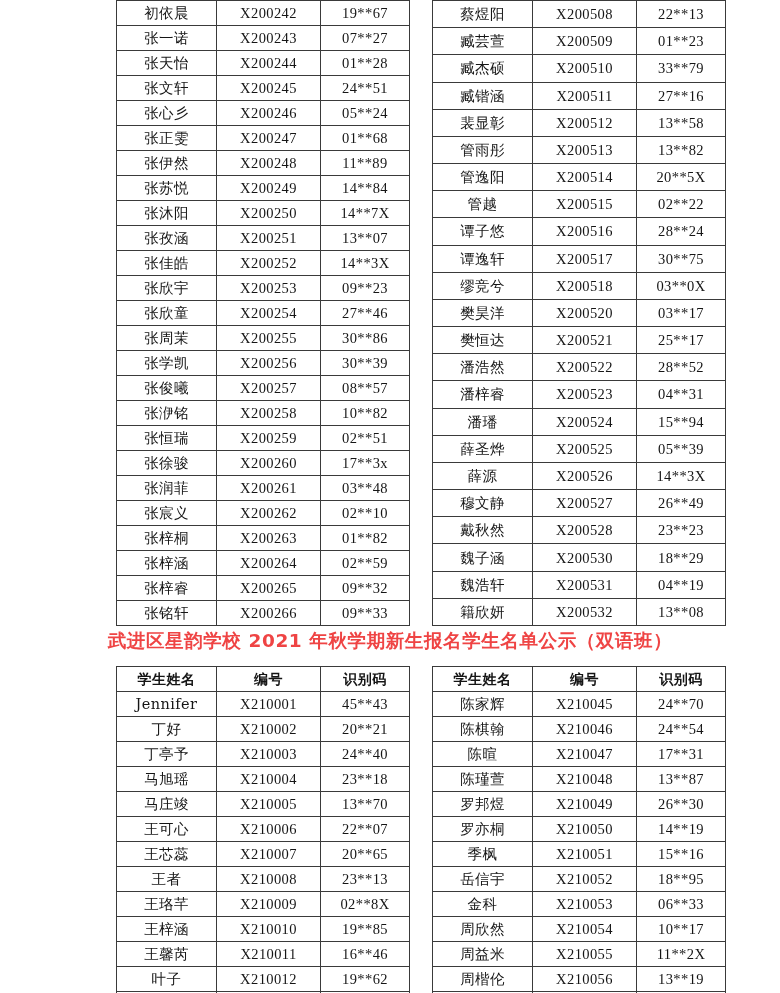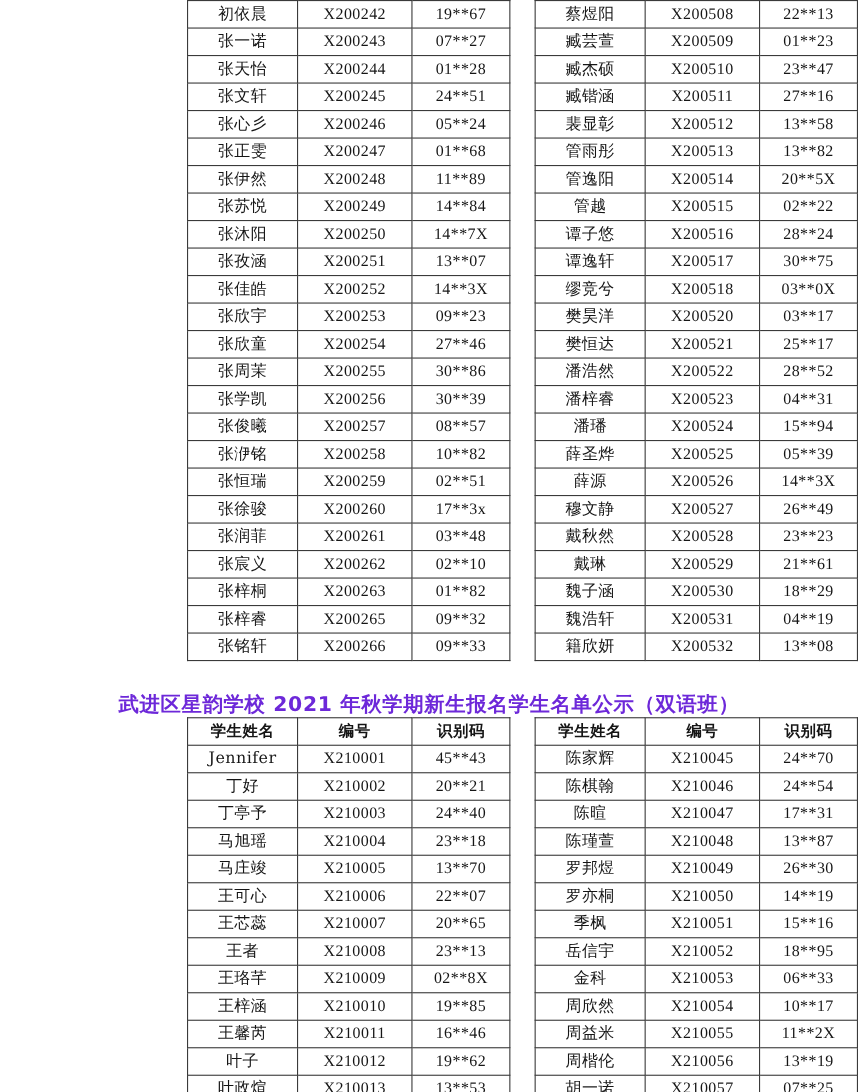--- a/index.html
+++ b/index.html
@@ -26,21 +26,21 @@
   .section {
     position: absolute;
     left: 0;
     width: 780px;
   }
   #section-top { top: 0px; }
   #section-bottom { top: 630px; }
 
   .pair {
     display: flex;
-    justify-content: flex-end;
+    justify-content: flex-start;
     padding-left: 116px;
     gap: 22px;
   }
 
   table.roster {
     border-collapse: collapse;
     table-layout: fixed;
     width: 293px;
     background: #fff;
   }
@@ -77,22 +77,22 @@
     letter-spacing: 0.8px;
   }
 
   
   .doc-title {
     text-align: center;
     font-family: "DejaVu Sans", "Liberation Sans", sans-serif;
     font-weight: bold;
     font-size: 18.5px;
     letter-spacing: 0.6px;
-    color: #6d28d9;
-    margin: 0 0 0 0;
+    color: #ef4444;
+    margin: 0 0 14px 0;
     padding: 0 30px;
     line-height: 1.2;
   }
 </style>
 </head>
 <body>
 
 <div class="page">
 
   <div class="section" id="section-top">
@@ -209,20 +209,25 @@
               <td class="name-cell">张宸义</td>
               <td class="id-cell">X200262</td>
               <td class="code-cell">02**10</td>
             </tr>
             <tr>
               <td class="name-cell">张梓桐</td>
               <td class="id-cell">X200263</td>
               <td class="code-cell">01**82</td>
             </tr>
             <tr>
+              <td class="name-cell">张梓涵</td>
+              <td class="id-cell">X200264</td>
+              <td class="code-cell">02**59</td>
+            </tr>
+            <tr>
               <td class="name-cell">张梓睿</td>
               <td class="id-cell">X200265</td>
               <td class="code-cell">09**32</td>
             </tr>
             <tr>
               <td class="name-cell">张铭轩</td>
               <td class="id-cell">X200266</td>
               <td class="code-cell">09**33</td>
             </tr>
           </tbody>
@@ -241,21 +246,21 @@
               <td class="code-cell">22**13</td>
             </tr>
             <tr>
               <td class="name-cell">臧芸萱</td>
               <td class="id-cell">X200509</td>
               <td class="code-cell">01**23</td>
             </tr>
             <tr>
               <td class="name-cell">臧杰硕</td>
               <td class="id-cell">X200510</td>
-              <td class="code-cell">23**47</td>
+              <td class="code-cell">33**79</td>
             </tr>
             <tr>
               <td class="name-cell">臧锴涵</td>
               <td class="id-cell">X200511</td>
               <td class="code-cell">27**16</td>
             </tr>
             <tr>
               <td class="name-cell">裴显彰</td>
               <td class="id-cell">X200512</td>
               <td class="code-cell">13**58</td>
@@ -327,25 +332,20 @@
             </tr>
             <tr>
               <td class="name-cell">穆文静</td>
               <td class="id-cell">X200527</td>
               <td class="code-cell">26**49</td>
             </tr>
             <tr>
               <td class="name-cell">戴秋然</td>
               <td class="id-cell">X200528</td>
               <td class="code-cell">23**23</td>
-            </tr>
-            <tr>
-              <td class="name-cell">戴琳</td>
-              <td class="id-cell">X200529</td>
-              <td class="code-cell">21**61</td>
             </tr>
             <tr>
               <td class="name-cell">魏子涵</td>
               <td class="id-cell">X200530</td>
               <td class="code-cell">18**29</td>
             </tr>
             <tr>
               <td class="name-cell">魏浩轩</td>
               <td class="id-cell">X200531</td>
               <td class="code-cell">04**19</td>

